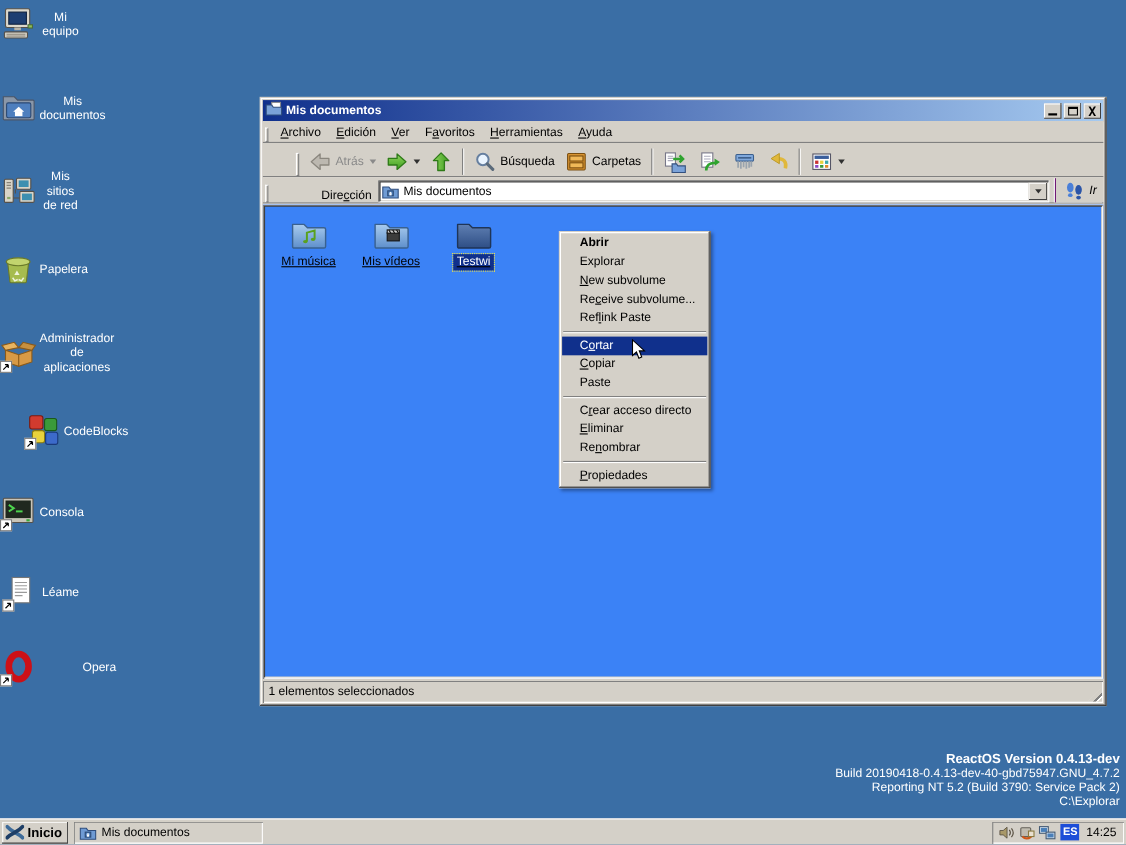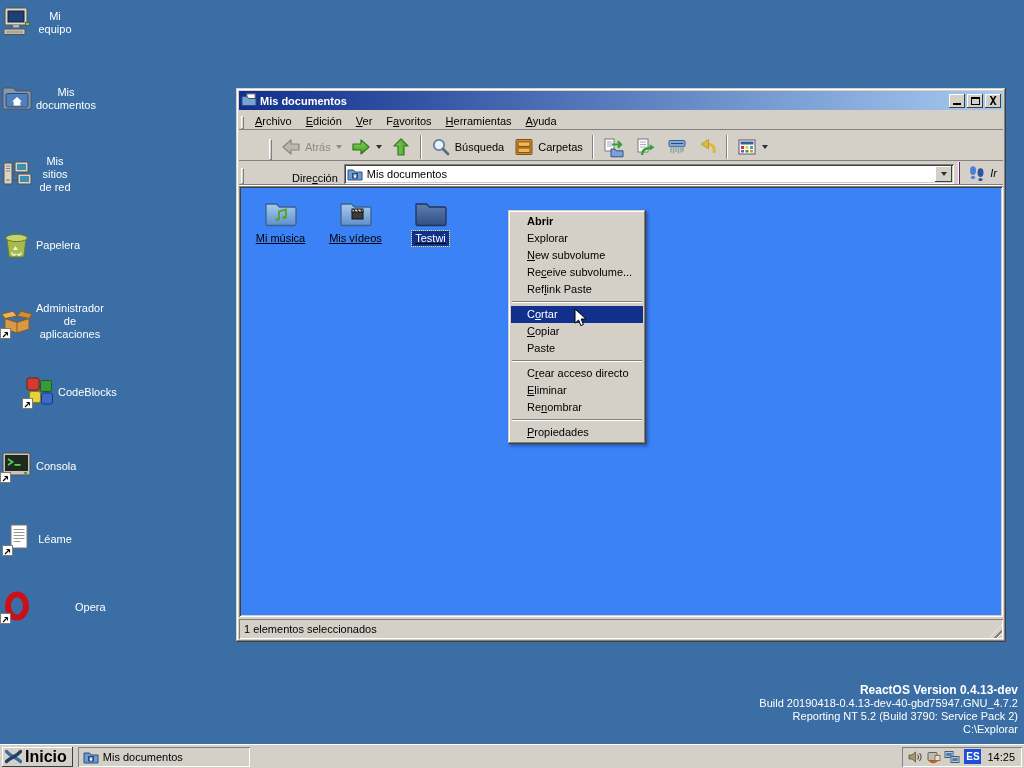--- a/index.html
+++ b/index.html
@@ -77,21 +77,21 @@
     box-shadow: inset -1px -1px 0 #404040, inset 1px 1px 0 #D4D0C8, inset -2px -2px 0 #808080, inset 2px 2px 0 #fff,
       2px 2px 3px rgba(0,0,0,.35); }
   .ctx-item { height:17px; line-height:17px; padding-left:16px; white-space:nowrap; cursor:default; }
   .ctx-item.bold { font-weight:bold; }
   .ctx-item.hl { background:#10308C; color:#fff; }
   .ctx-sep { height:0; border-top:1px solid #808080; border-bottom:1px solid #fff; margin:3px 1px; }
 
   
   #taskbar { position:absolute; left:0; bottom:0; width:1024px; height:24px; background:#D4D0C8;
     border-top:1px solid #fff; display:flex; align-items:center; padding:2px 2px; z-index:80; }
-  #start-btn { height:20px; display:flex; align-items:center; gap:3px; padding:0 6px 0 3px; font-weight:bold; font-size:16px; }
+  #start-btn { height:20px; display:flex; align-items:center; gap:3px; padding:0 6px 0 3px; font-weight:bold; font-size:12px; }
   .task-btn { width:172px; height:20px; margin-left:5px; display:flex; align-items:center; gap:4px; padding:0 5px; background:#D4D0C8;
     box-shadow: inset 1px 1px 0 #808080, inset -1px -1px 0 #fff; }
   #tray { margin-left:auto; height:20px; display:flex; align-items:center; gap:4px; padding:0 7px 0 6px;
     box-shadow: inset 1px 1px 0 #808080, inset -1px -1px 0 #fff; }
   .lang-badge { width:17px; height:15px; background:#1d4ed8; color:#fff; font-size:10px; font-weight:bold;
     display:flex; align-items:center; justify-content:center; }
   #clock { padding-left:2px; }
 
   #cursor { position:absolute; left:574px; top:308px; z-index:100; pointer-events:none; }
 </style>

